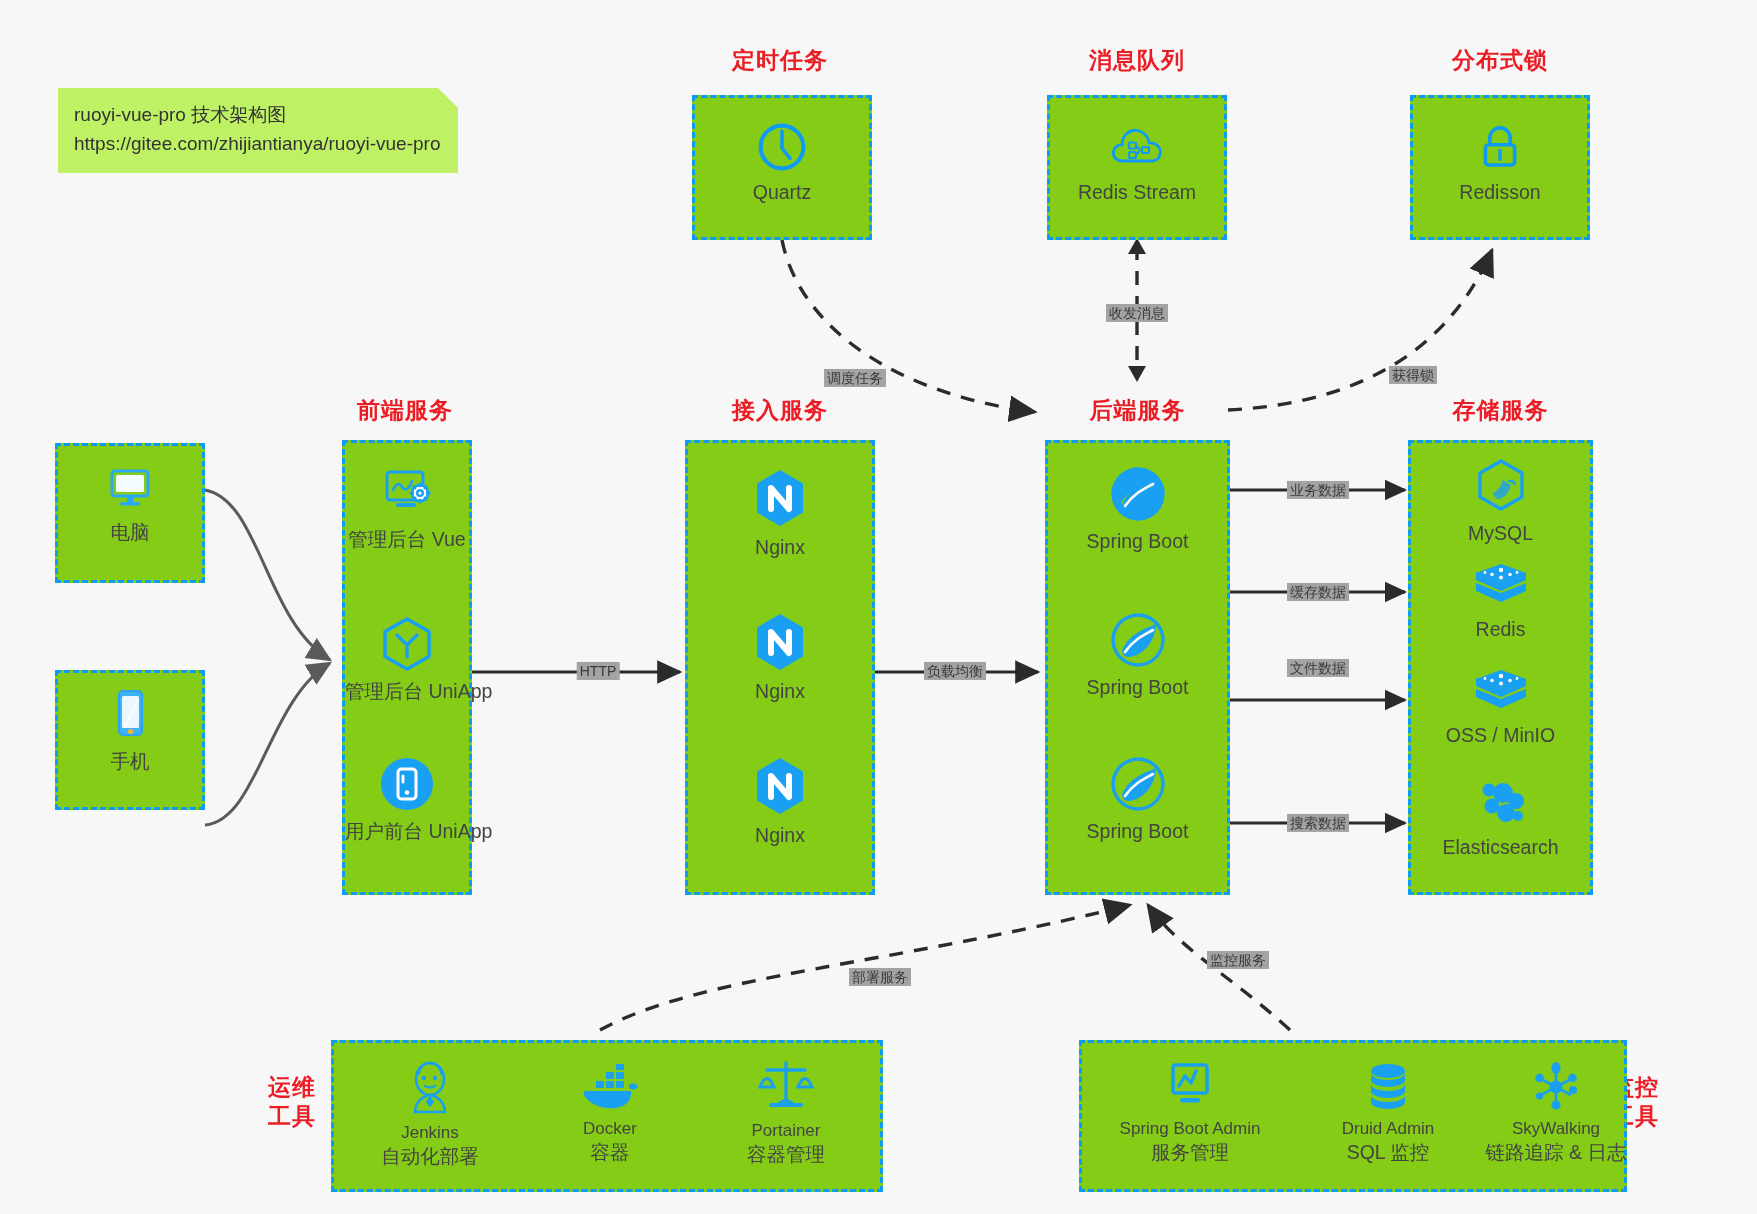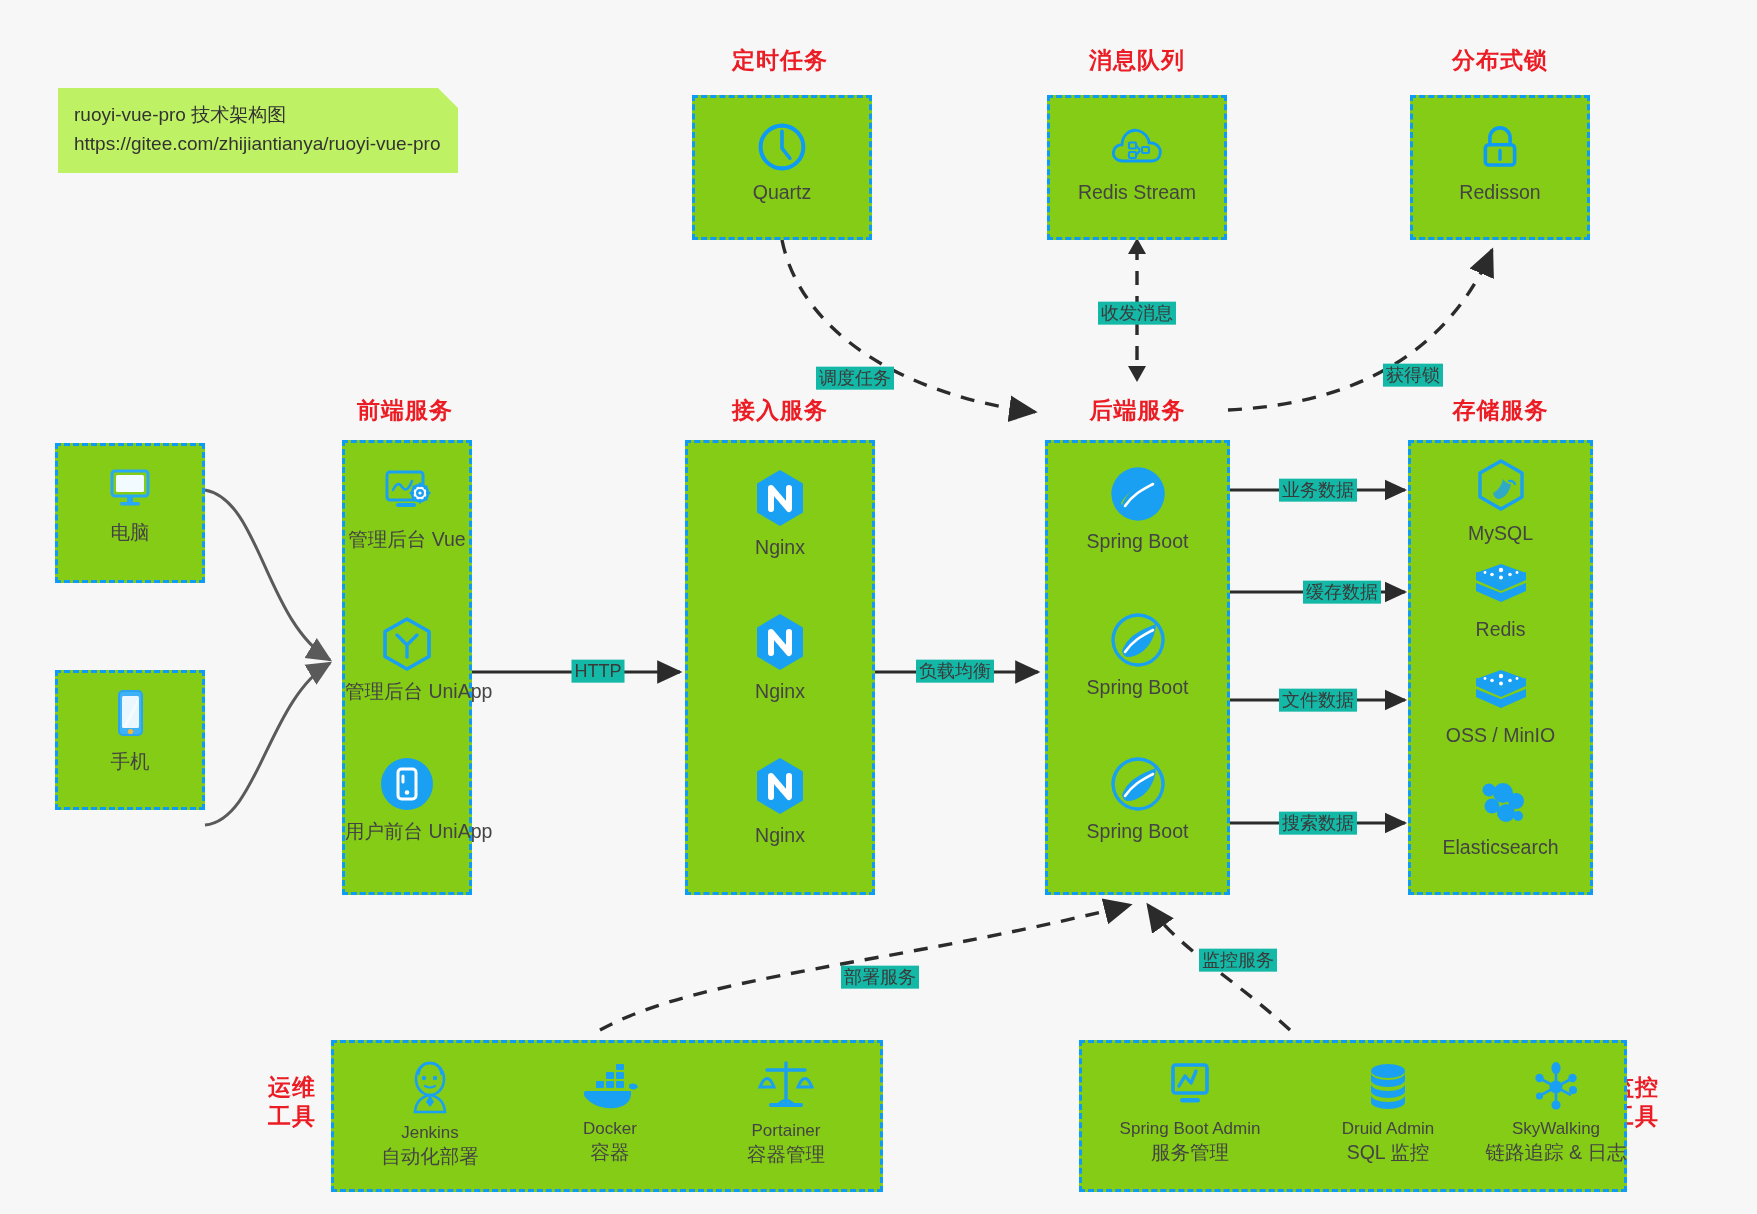--- a/index.html
+++ b/index.html
@@ -63,23 +63,23 @@
 
   
   .hnode { position: absolute; text-align: center; }
   .hnode .ico { display:block; margin: 0 auto 5px auto; line-height: 0; }
   .hnode .lbl { font-size: 17px; color:#444; line-height:1.32; white-space: nowrap;}
   .hnode .sub { font-size: 19.5px; color:#444; line-height:1.32; white-space: nowrap;}
 
   
   .elabel {
     position: absolute;
-    font-size: 18px;
+    font-size: 14px;
     color: #3a3a3a;
-    background: #14b8a6;
+    background: #a3a3a3;
     padding: 1px 3px;
     white-space: nowrap;
     transform: translate(-50%, -50%);
     line-height: 1.15;
   }
 
   
   .note {
     position: absolute;
     background: #bef264;
@@ -513,19 +513,19 @@
       <div class="sub">链路追踪 &amp; 日志</div>
     </div>
   </div>
 
   <div class="elabel" style="left:598px; top:671px;">HTTP</div>
   <div class="elabel" style="left:955px; top:671px;">负载均衡</div>
   <div class="elabel" style="left:855px; top:378px;">调度任务</div>
   <div class="elabel" style="left:1137px; top:313px;">收发消息</div>
   <div class="elabel" style="left:1413px; top:375px;">获得锁</div>
   <div class="elabel" style="left:1318px; top:490px;">业务数据</div>
-  <div class="elabel" style="left:1318px; top:592px;margin-left:24px;">缓存数据</div>
-  <div class="elabel" style="left:1318px; top:700px;">文件数据</div>
+  <div class="elabel" style="left:1318px; top:592px;">缓存数据</div>
+  <div class="elabel" style="left:1318px; top:668px;">文件数据</div>
   <div class="elabel" style="left:1318px; top:823px;">搜索数据</div>
   <div class="elabel" style="left:880px; top:977px;">部署服务</div>
   <div class="elabel" style="left:1238px; top:960px;">监控服务</div>
 
 </div>
 
 </body></html>

